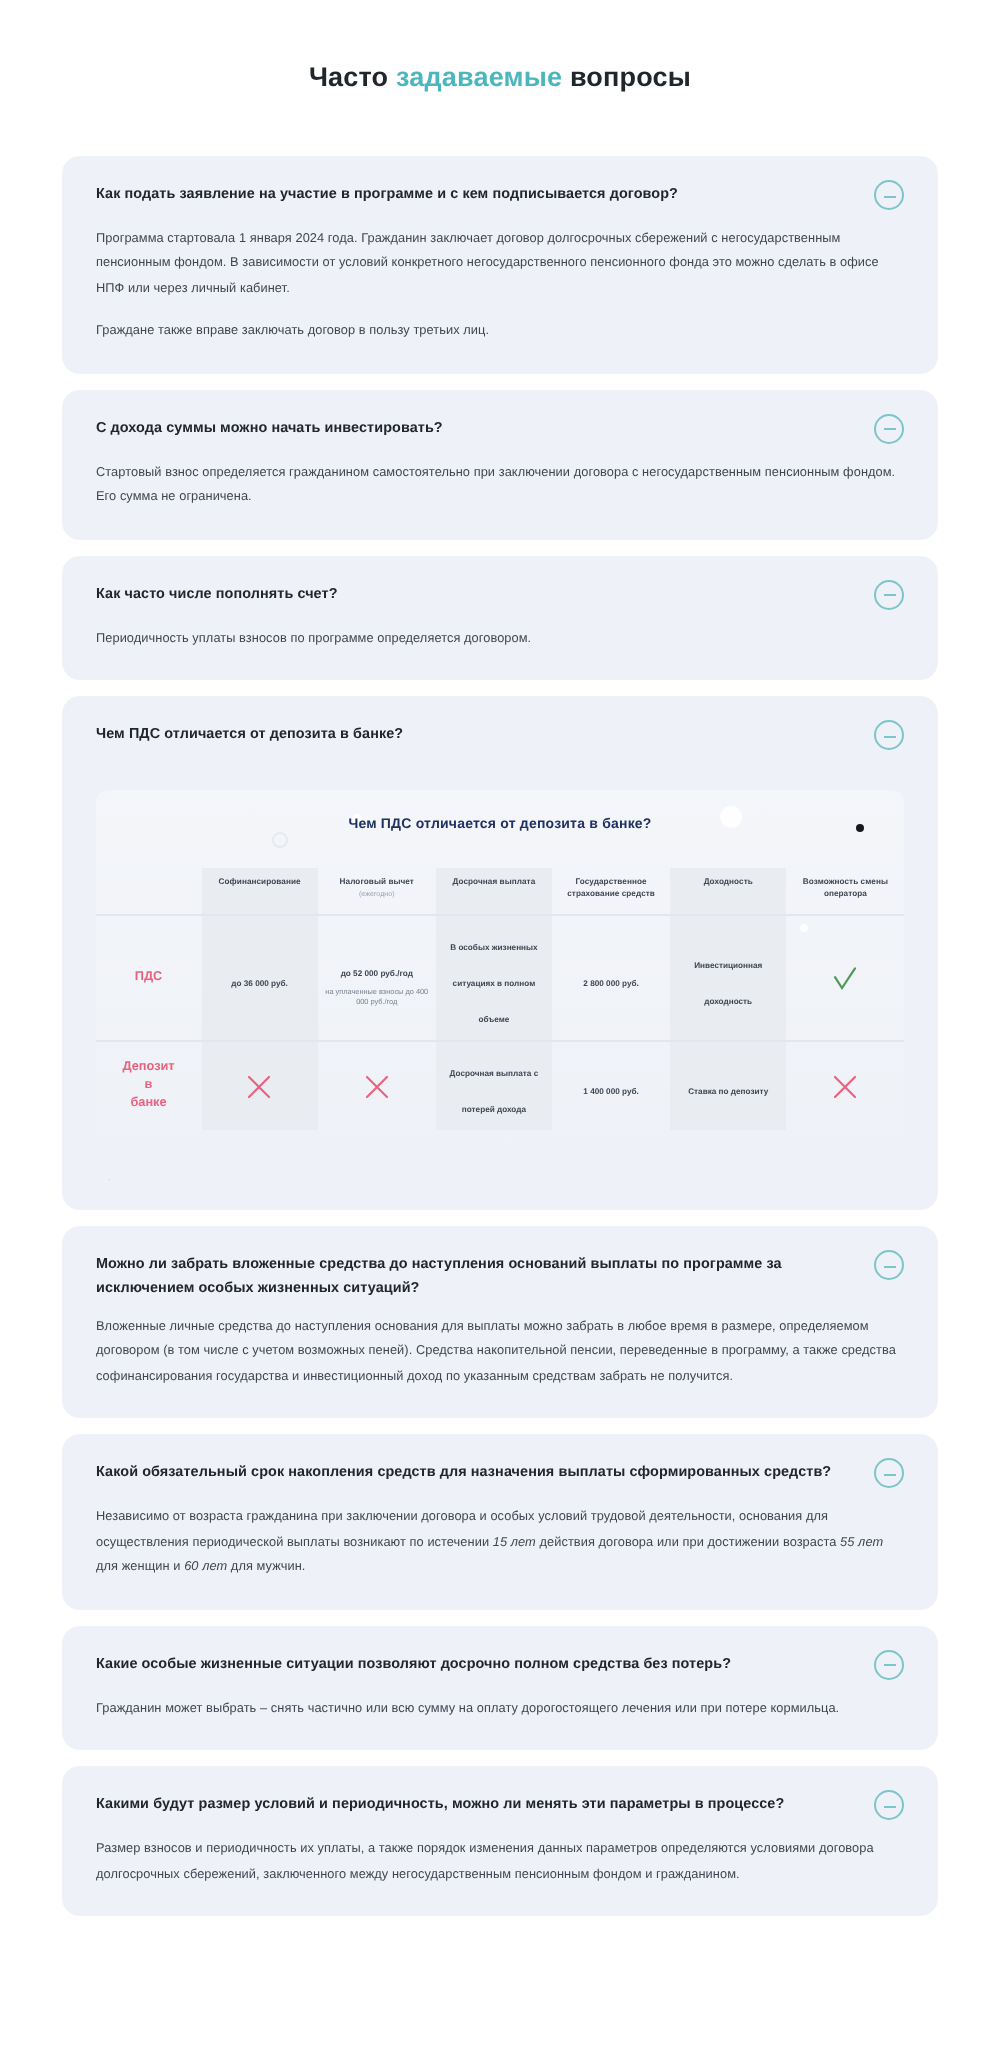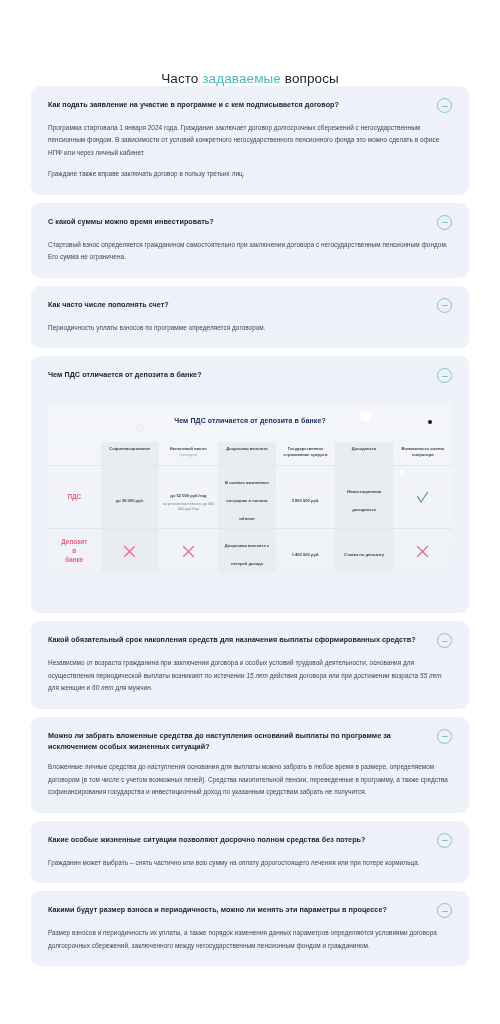--- a/index.html
+++ b/index.html
@@ -10,25 +10,24 @@
     -webkit-font-smoothing: antialiased;
   }
   body { width: 500px; min-height: 1024px; }
 
   .page { width: 500px; padding: 0 0 120px 0; }
 
   
   .page-title {
     text-align: center;
     font-size: 13.5px;
-    font-weight: normal;
+    font-weight: bold;
     color: #21252c;
     letter-spacing: 0.1px;
-    padding: 31px 0 0 0;
-    margin-top: 40px;
+    padding: 31px 0 32px 0;
   }
   .page-title .accent { color: #4bb6bd; }
 
   
   .faq-list { padding: 0 31px; display: flex; flex-direction: column; gap: 8px; }
 
   .faq-item {
     background: #eef1f7;
     border-radius: 9px;
     padding: 13px 17px 14px 17px;
@@ -179,21 +178,21 @@
       <div class="faq-q">Как подать заявление на участие в программе и с кем подписывается договор?</div>
       <div class="toggle-icon"></div>
     </div>
     <div class="faq-body">
           <p>Программа стартовала 1 января 2024 года. Гражданин заключает договор долгосрочных сбережений с негосударственным пенсионным фондом. В зависимости от условий конкретного негосударственного пенсионного фонда это можно сделать в офисе НПФ или через личный кабинет.</p>
           <p>Граждане также вправе заключать договор в пользу третьих лиц.</p>
         </div>
   </div>
       <div class="faq-item">
     <div class="faq-head">
-      <div class="faq-q">С какой суммы можно время инвестировать?</div>
+      <div class="faq-q">С дохода суммы можно начать инвестировать?</div>
       <div class="toggle-icon"></div>
     </div>
     <div class="faq-body">
           <p>Стартовый взнос определяется гражданином самостоятельно при заключении договора с негосударственным пенсионным фондом. Его сумма не ограничена.</p>
         </div>
   </div>
       <div class="faq-item">
     <div class="faq-head">
       <div class="faq-q">Как часто числе пополнять счет?</div>
       <div class="toggle-icon"></div>
@@ -274,48 +273,48 @@
                   </td>
                 </tr>
               </tbody>
             </table>
           </div>
           <div class="after-note">.</div>
         </div>
   </div>
       <div class="faq-item">
     <div class="faq-head">
+      <div class="faq-q">Можно ли забрать вложенные средства до наступления оснований выплаты по программе за исключением особых жизненных ситуаций?</div>
+      <div class="toggle-icon"></div>
+    </div>
+    <div class="faq-body">
+          <p>Вложенные личные средства до наступления основания для выплаты можно забрать в любое время в размере, определяемом договором (в том числе с учетом возможных пеней). Средства накопительной пенсии, переведенные в программу, а также средства софинансирования государства и инвестиционный доход по указанным средствам забрать не получится.</p>
+        </div>
+  </div>
+      <div class="faq-item">
+    <div class="faq-head">
       <div class="faq-q">Какой обязательный срок накопления средств для назначения выплаты сформированных средств?</div>
       <div class="toggle-icon"></div>
     </div>
     <div class="faq-body">
           <p>Независимо от возраста гражданина при заключении договора и особых условий трудовой деятельности, основания для осуществления периодической выплаты возникают по истечении <em>15 лет</em> действия договора или при достижении возраста <em>55 лет</em> для женщин и <em>60 лет</em> для мужчин.</p>
         </div>
   </div>
       <div class="faq-item">
     <div class="faq-head">
-      <div class="faq-q">Можно ли забрать вложенные средства до наступления оснований выплаты по программе за исключением особых жизненных ситуаций?</div>
-      <div class="toggle-icon"></div>
-    </div>
-    <div class="faq-body">
-          <p>Вложенные личные средства до наступления основания для выплаты можно забрать в любое время в размере, определяемом договором (в том числе с учетом возможных пеней). Средства накопительной пенсии, переведенные в программу, а также средства софинансирования государства и инвестиционный доход по указанным средствам забрать не получится.</p>
-        </div>
-  </div>
-      <div class="faq-item">
-    <div class="faq-head">
       <div class="faq-q">Какие особые жизненные ситуации позволяют досрочно полном средства без потерь?</div>
       <div class="toggle-icon"></div>
     </div>
     <div class="faq-body">
           <p>Гражданин может выбрать – снять частично или всю сумму на оплату дорогостоящего лечения или при потере кормильца.</p>
         </div>
   </div>
       <div class="faq-item">
     <div class="faq-head">
-      <div class="faq-q">Какими будут размер взноса и периодичность, можно ли менять эти параметры в процессе?</div>
+      <div class="faq-q">Какими будут размер условий и периодичность, можно ли менять эти параметры в процессе?</div>
       <div class="toggle-icon"></div>
     </div>
     <div class="faq-body">
           <p>Размер взносов и периодичность их уплаты, а также порядок изменения данных параметров определяются условиями договора долгосрочных сбережений, заключенного между негосударственным пенсионным фондом и гражданином.</p>
         </div>
   </div>
     </div>
 
 </div>
 

